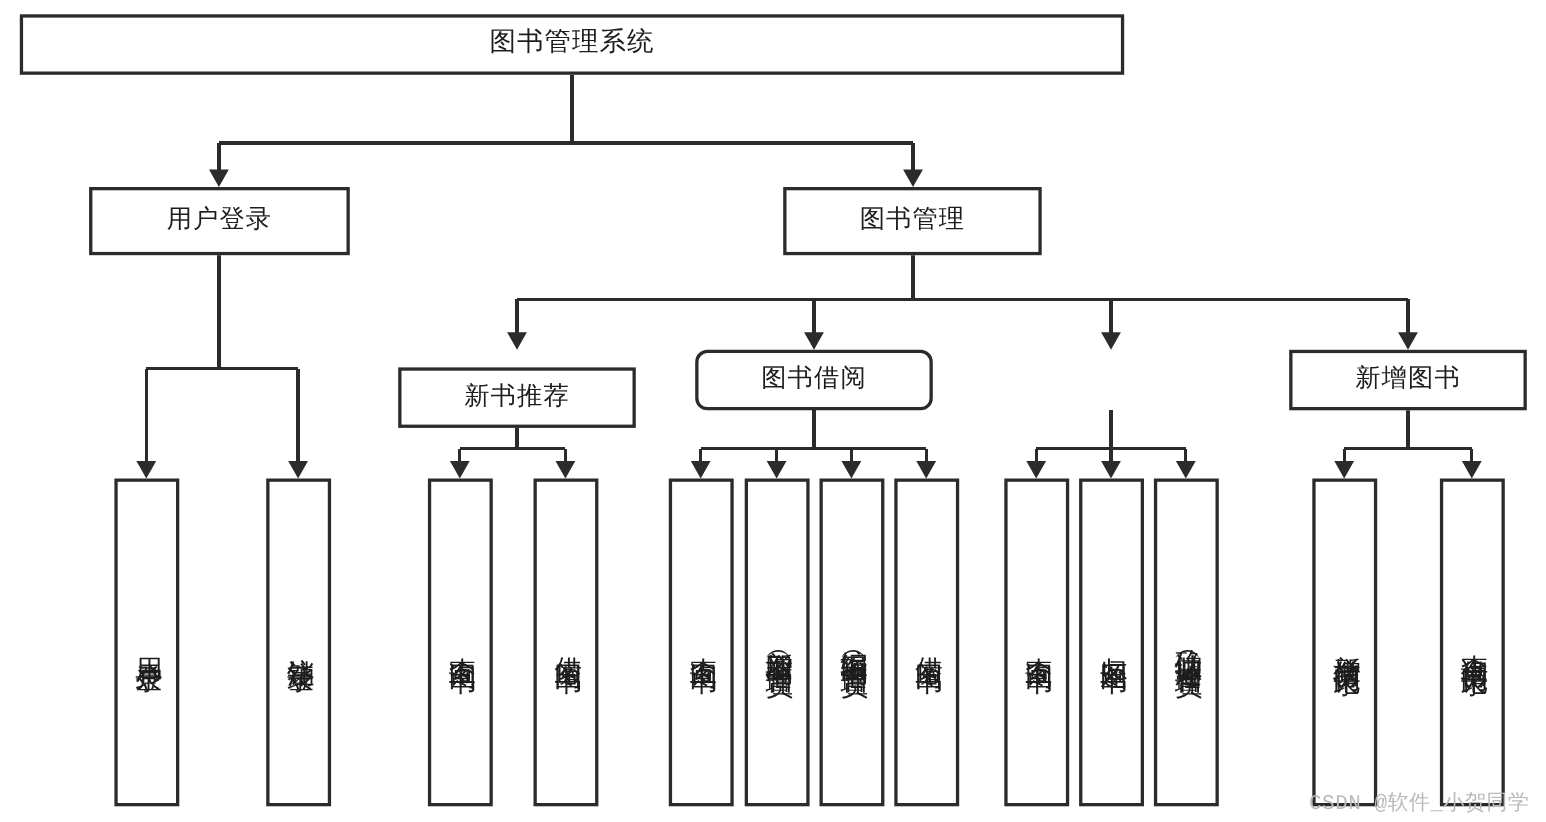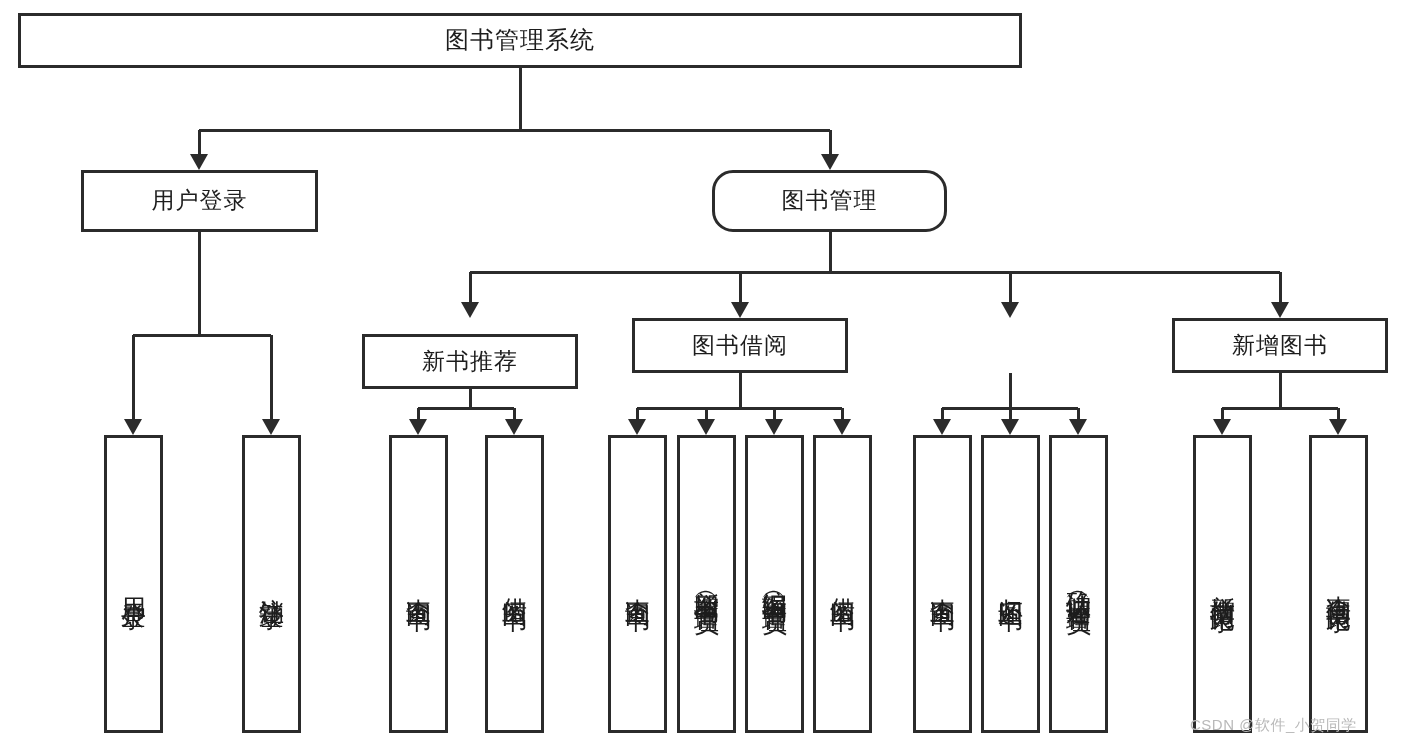--- a/index.html
+++ b/index.html
@@ -11,20 +11,21 @@
   body {
     font-family: "Liberation Sans", "DejaVu Sans", sans-serif;
     color: #1a1a1a;
   }
   #canvas {
     position: relative;
     width: 1405px;
     height: 747px;
     background: #ffffff;
     overflow: hidden;
+    font-family: Liberation Mono, monospace;
   }
   
   #wires {
     position: absolute;
     left: 0;
     top: 0;
     width: 1405px;
     height: 747px;
     z-index: 1;
   }
@@ -75,21 +76,21 @@
     letter-spacing: 3px;
     line-height: 1;
     white-space: nowrap;
     max-height: 285px;
   }
   
   #watermark {
     position: absolute;
     z-index: 3;
     color: #b9b9b9;
-    font-size: 15px;
+    font-size: 19px;
     letter-spacing: 0.5px;
     white-space: nowrap;
     pointer-events: none;
   }
 </style>
 </head>
 <body>
 
 <div id="canvas">
 
@@ -160,29 +161,29 @@
   </svg>
 
   <div class="node root horiz" style="left:18px; top:13px; width:1004px; height:55px;">
     <span class="label">图书管理系统</span>
   </div>
 
   <div class="node horiz" style="left:81px; top:170px; width:237px; height:62px;">
     <span class="label">用户登录</span>
   </div>
 
-  <div class="node horiz" style="left:712px; top:170px; width:235px; height:62px;border-radius:21px;">
+  <div class="node horiz" style="left:712px; top:170px; width:235px; height:62px;">
     <span class="label">图书管理</span>
   </div>
 
   <div class="node horiz" style="left:362px; top:334px; width:216px; height:55px;">
     <span class="label">新书推荐</span>
   </div>
 
-  <div class="node horiz" style="left:632px; top:318px; width:216px; height:55px;">
+  <div class="node horiz" style="left:632px; top:318px; width:216px; height:55px;border-radius:11px;">
     <span class="label">图书借阅</span>
   </div>
 
 
   <div class="node horiz" style="left:1172px; top:318px; width:216px; height:55px;">
     <span class="label">新增图书</span>
   </div>
 
   <div class="node leaf" style="left:104px; top:435px; width:59px; height:298px;">
     <span class="label">用户登录</span>

